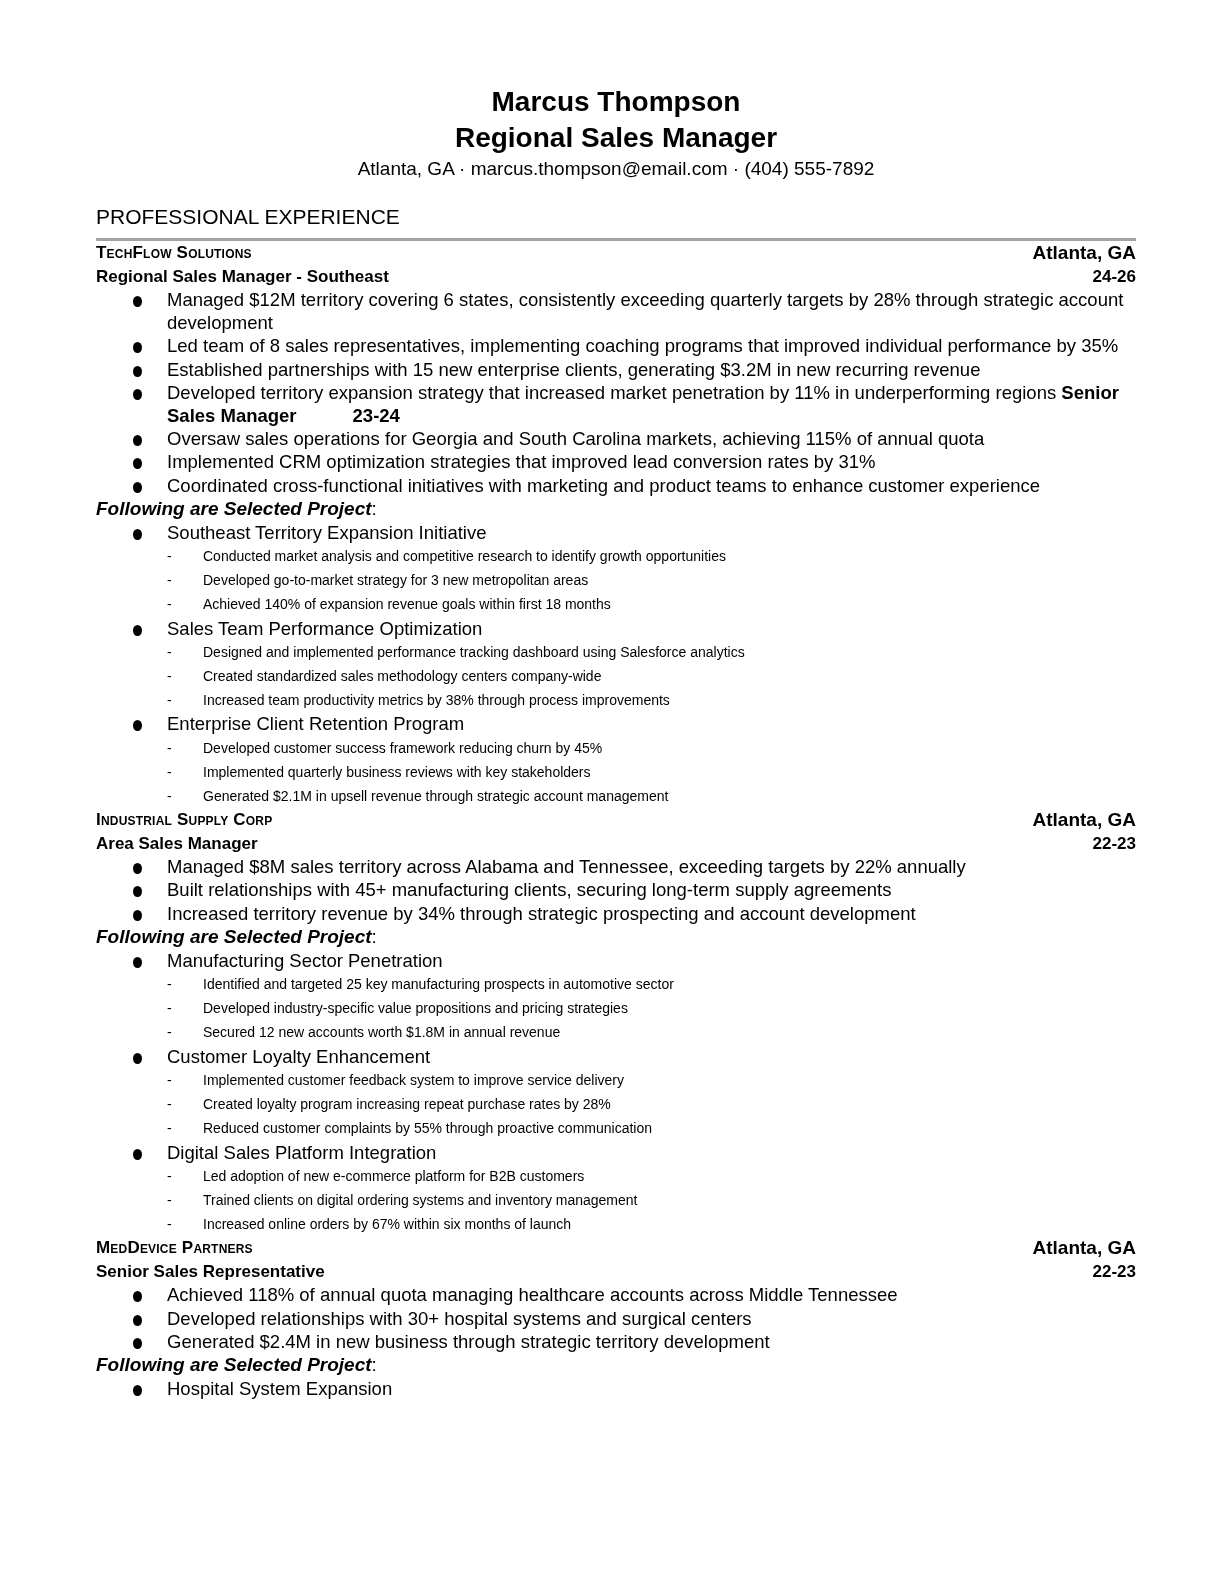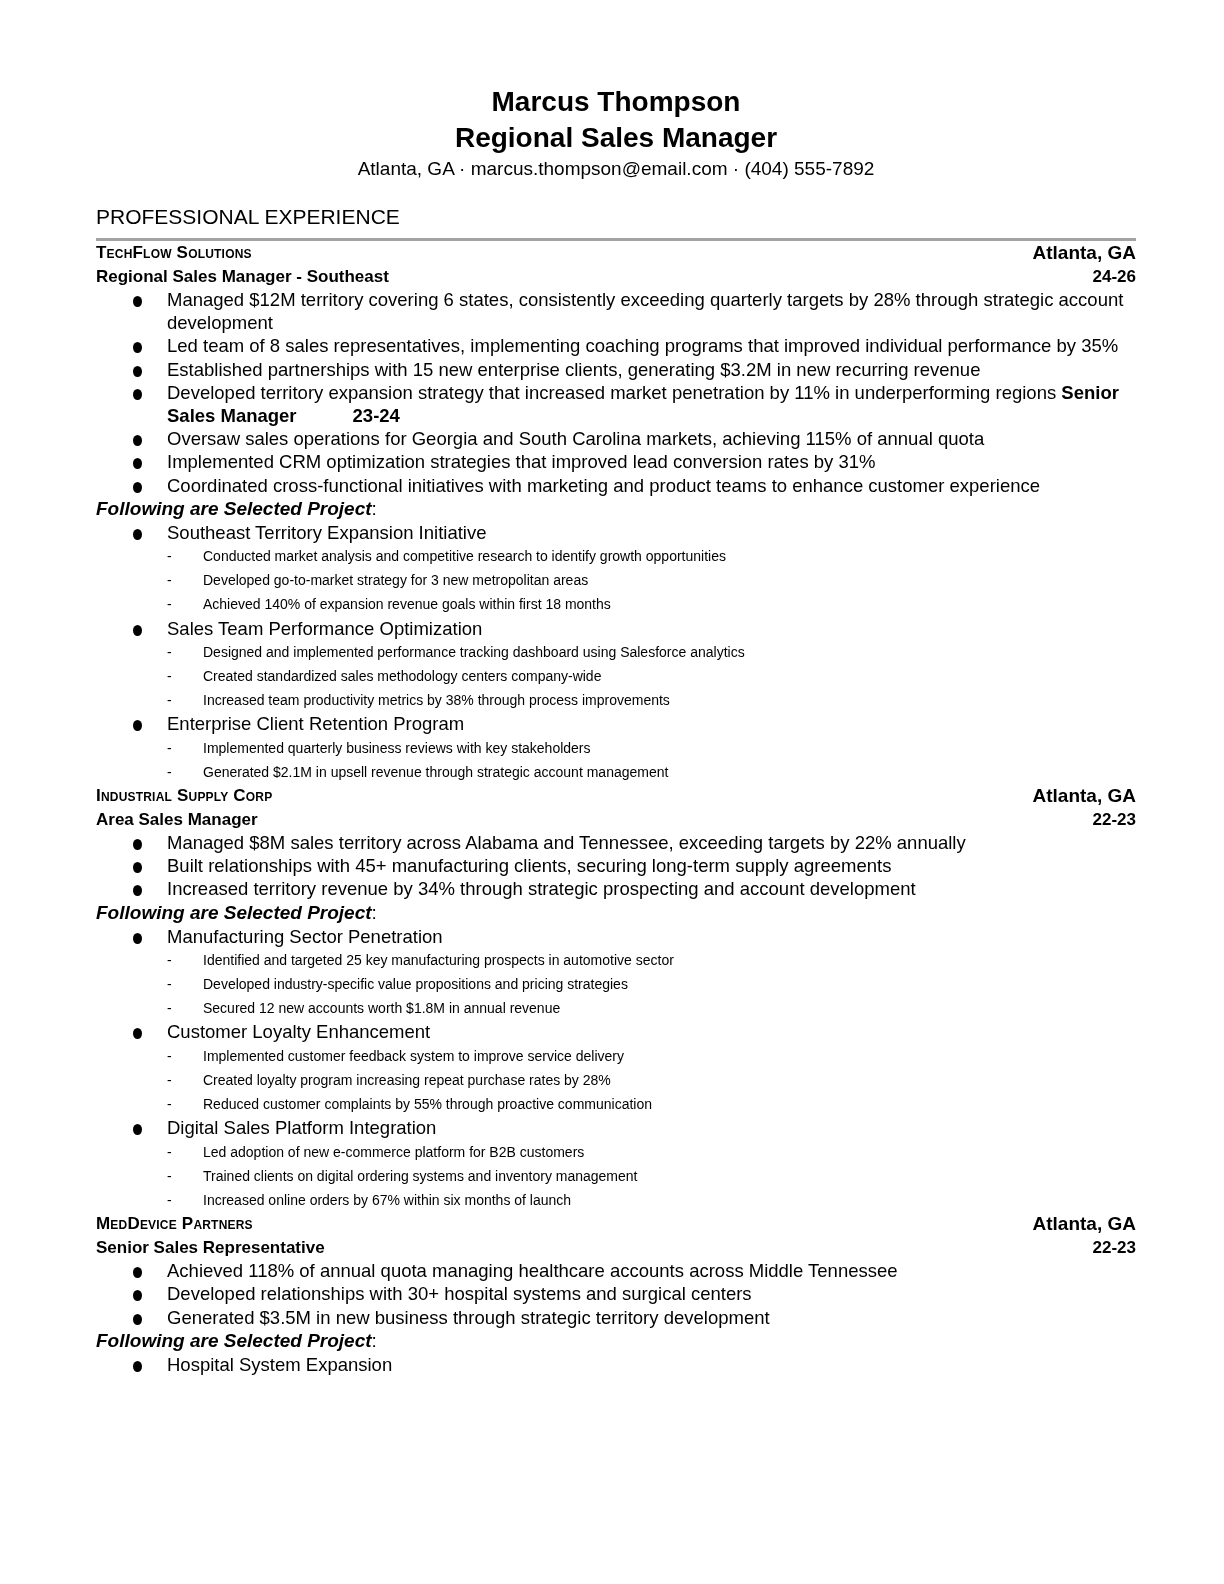--- a/index.html
+++ b/index.html
@@ -69,20 +69,21 @@
       </li>
       <li><span>Sales Team Performance Optimization</span>
         <ul class="d">
           <li>Designed and implemented performance tracking dashboard using Salesforce analytics</li>
           <li>Created standardized sales methodology centers company-wide</li>
           <li>Increased team productivity metrics by 38% through process improvements</li>
         </ul>
       </li>
       <li><span>Enterprise Client Retention Program</span>
         <ul class="d">
+          <li>Developed customer success framework reducing churn by 45%</li>
           <li>Implemented quarterly business reviews with key stakeholders</li>
           <li>Generated $2.1M in upsell revenue through strategic account management</li>
         </ul>
       </li>
     </ul>
   </div>
 
   <div>
     <div class="row">
       <span class="company">Industrial Supply Corp</span>
@@ -128,20 +129,20 @@
       <span class="company">MedDevice Partners</span>
       <span class="loc">Atlanta, GA</span>
     </div>
     <div class="row">
       <span class="role">Senior Sales Representative</span>
       <span class="role">22-23</span>
     </div>
     <ul class="b">
       <li>Achieved 118% of annual quota managing healthcare accounts across Middle Tennessee</li>
       <li>Developed relationships with 30+ hospital systems and surgical centers</li>
-      <li>Generated $3.5M in new business through strategic territory development</li>
+      <li>Generated $2.4M in new business through strategic territory development</li>
     </ul>
     <div class="proj"><span class="pt">Following are Selected Project</span><span>:</span></div>
     <ul class="b">
       <li><span>Hospital System Expansion</span></li>
     </ul>
   </div>
 </div>
 
 </body></html>

